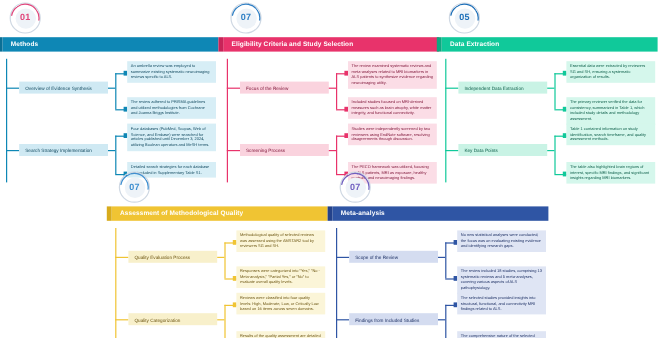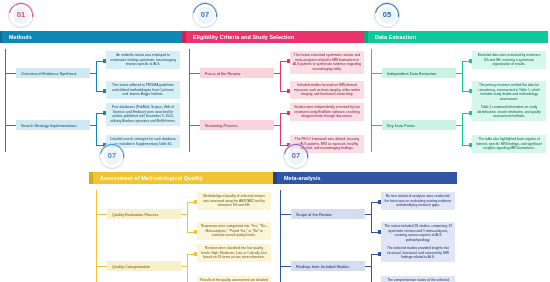--- a/index.html
+++ b/index.html
@@ -5,21 +5,21 @@
   html,body{margin:0;padding:0;}
   body{
     width:550px;height:282px;
     background:#ffffff;
     font-family:"Liberation Sans", sans-serif;
     overflow:hidden;
     position:relative;
   }
   .canvas{position:relative;width:550px;height:282px;}
 
-  .panel{position:absolute;text-align:center;}
+  .panel{position:absolute;}
 
   
   .badge{
     position:relative;
     width:26px;height:26px;
     margin-left:6px;
   }
   .badge .ring-outer{
     position:absolute;inset:0;
     border-radius:50%;

